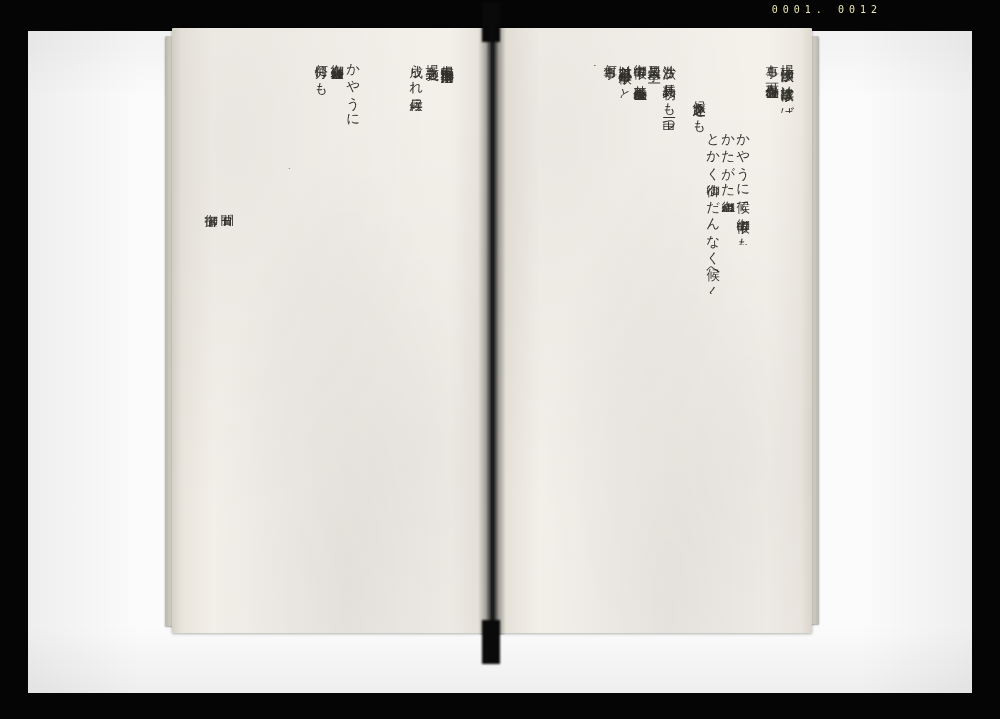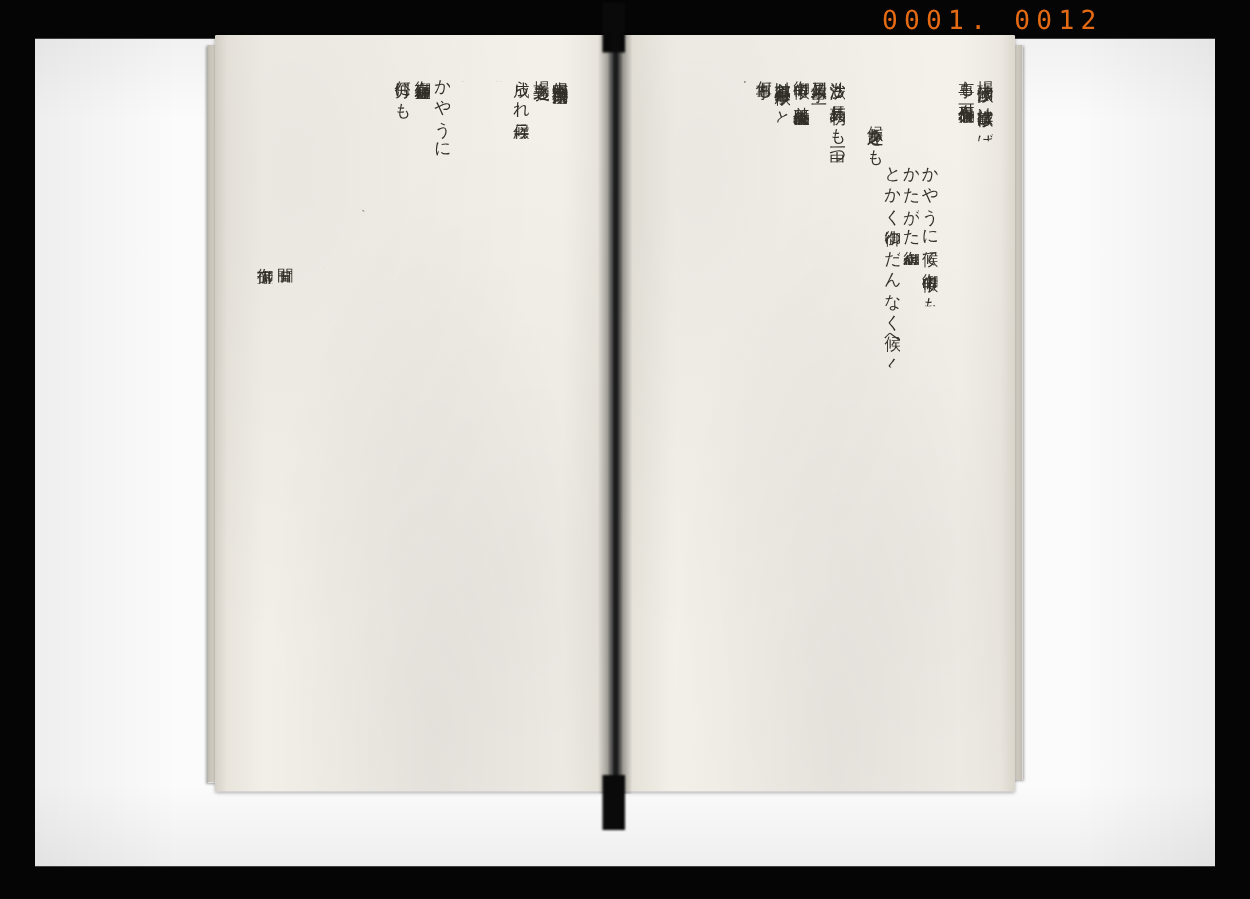--- a/index.html
+++ b/index.html
@@ -19,23 +19,23 @@
     width: 1000px;
     height: 719px;
     background: #050505;
   }
 
   
   .frame-numbers {
     position: absolute;
     top: 4px;
     right: 118px;
-    color: #f97316;
+    color: #fef9c3;
     font-family: "DejaVu Sans Mono", monospace;
-    font-size: 21px;
+    font-size: 10px;
     letter-spacing: 5px;
     white-space: nowrap;
     opacity: 0.92;
   }
 
   
   .backing-sheet {
     position: absolute;
     left: 28px;
     top: 31px;

